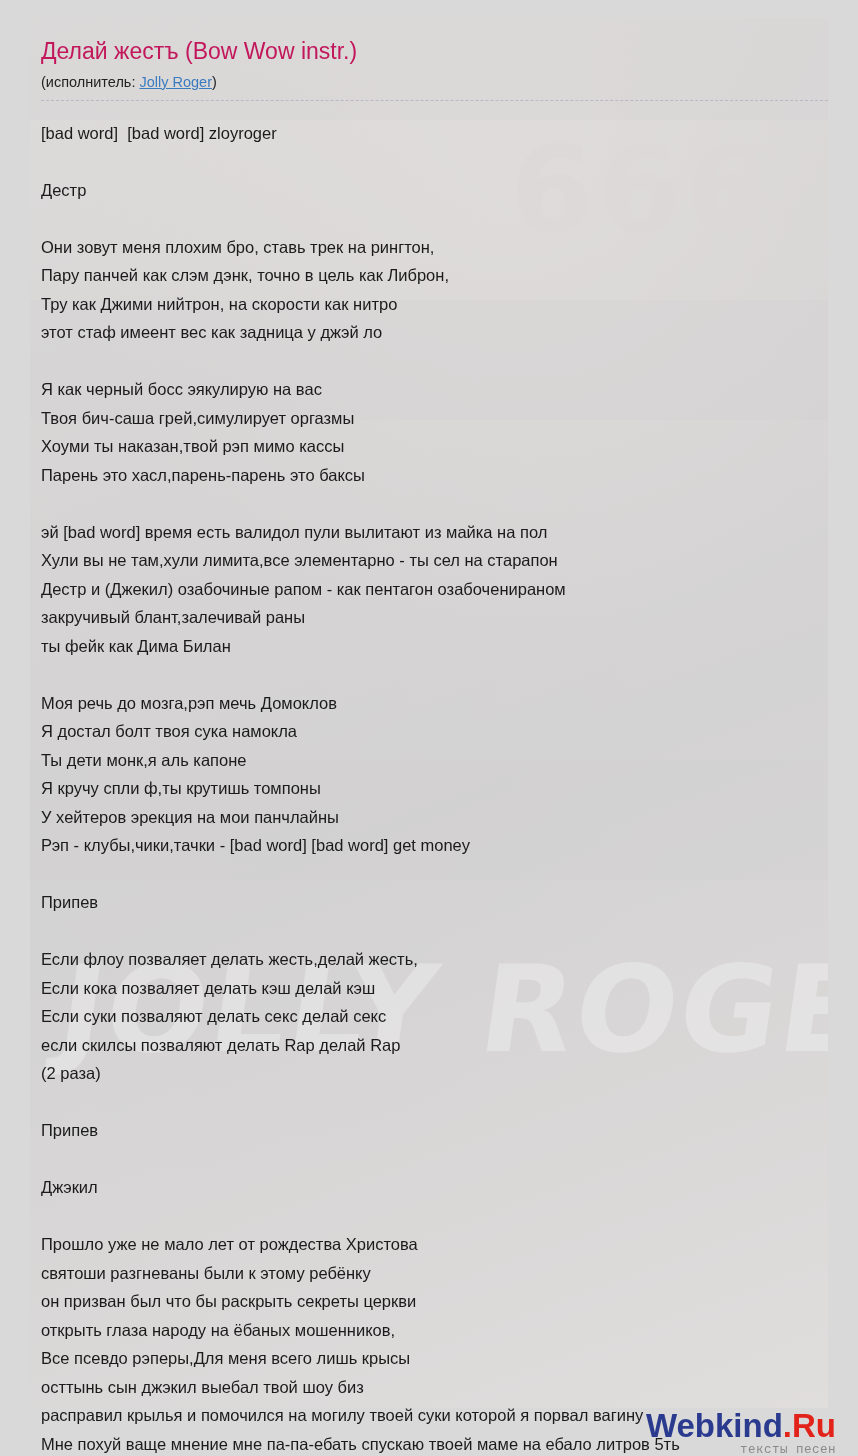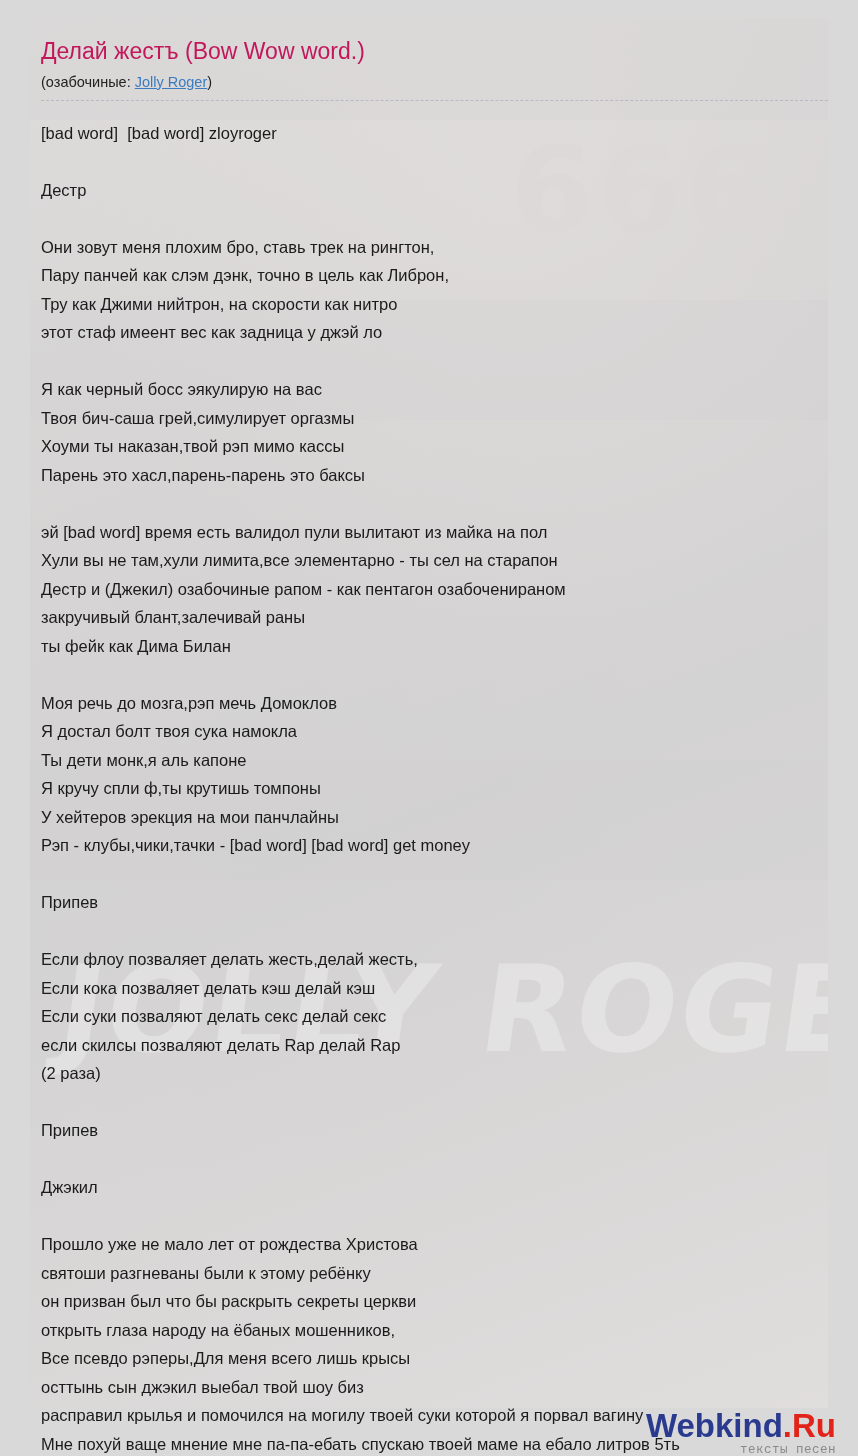--- a/index.html
+++ b/index.html
@@ -161,22 +161,22 @@
 </div>
 
 <div class="edge left"></div>
 <div class="edge right"></div>
 <div class="edge-top"></div>
 <div class="edge-bottom"></div>
 
 <div id="page-sheet"></div>
 
 <div id="content">
-  <h1 class="song-title">Делай жестъ (Bow Wow word.)</h1>
-  <div class="performer-line"><span>(озабочиные: </span><a href="#">Jolly Roger</a><span>)</span></div>
+  <h1 class="song-title">Делай жестъ (Bow Wow instr.)</h1>
+  <div class="performer-line"><span>(исполнитель: </span><a href="#">Jolly Roger</a><span>)</span></div>
   <hr class="divider">
   <div class="lyrics">[bad word]  [bad word] zloyroger
 
 Дестр
 
 Они зовут меня плохим бро, ставь трек на рингтон,
 Пару панчей как слэм дэнк, точно в цель как Либрон,
 Тру как Джими нийтрон, на скорости как нитро
 этот стаф имеент вес как задница у джэй ло
 

